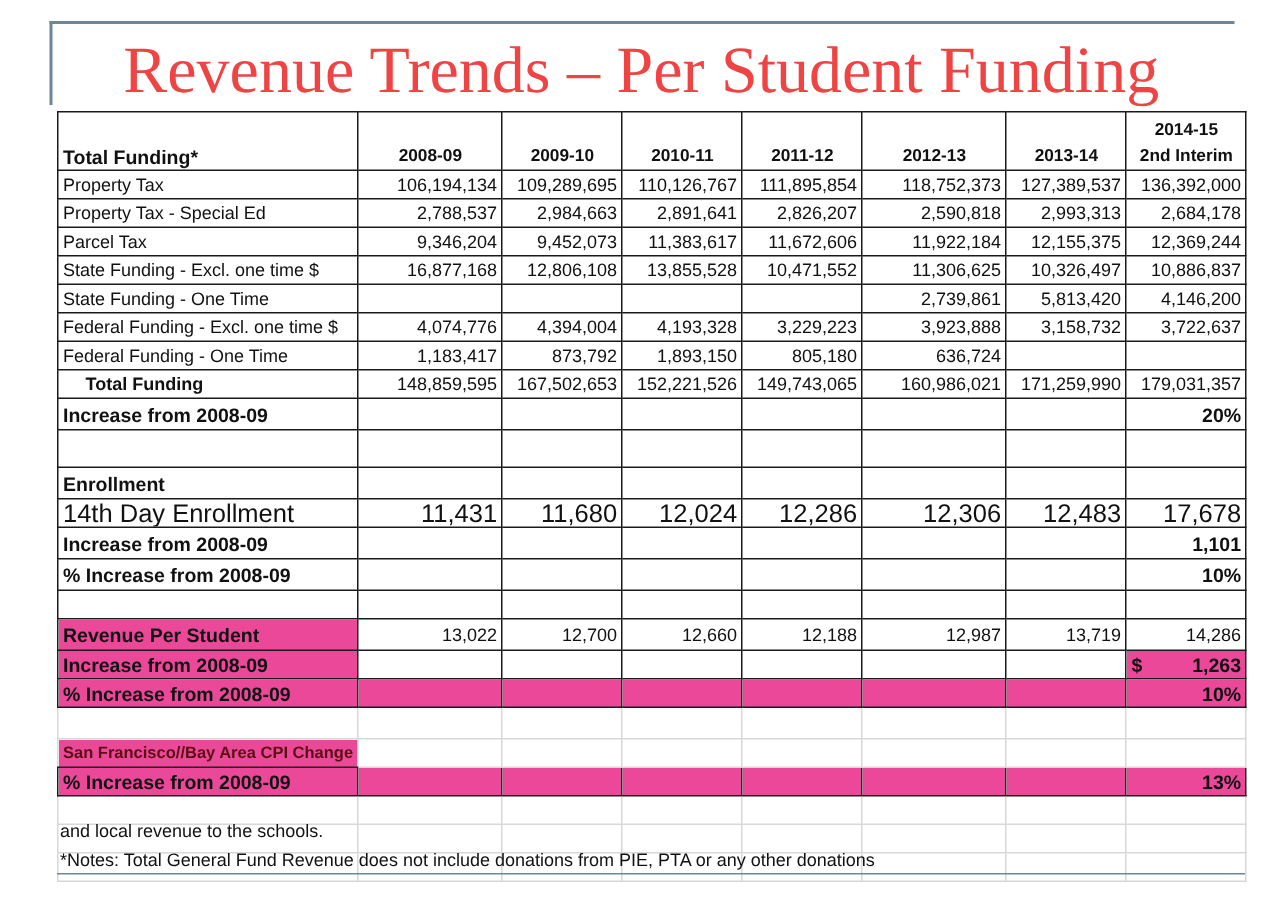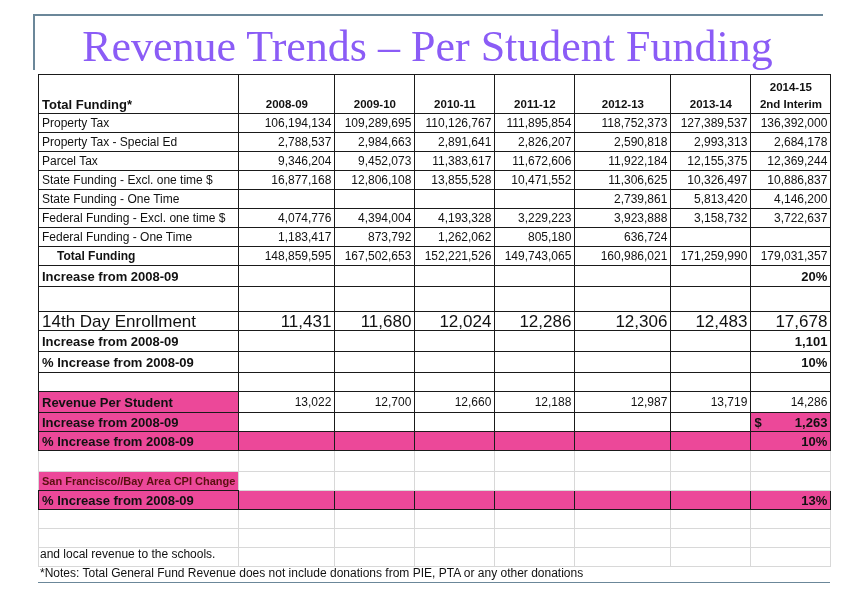--- a/index.html
+++ b/index.html
@@ -1,19 +1,19 @@
 <!DOCTYPE html>
 <html><head>
   <meta charset="utf-8">
   <style>
     html, body { margin: 0; padding: 0; background: #ffffff; }
     body { width: 855px; height: 600px; position: relative; overflow: hidden; font-family: "Liberation Sans", sans-serif; }
     .frame-top { position: absolute; left: 33px; top: 14px; width: 790px; height: 2px; background: #6b8799; }
     .frame-left { position: absolute; left: 33px; top: 14px; width: 2px; height: 56px; background: #6b8799; }
-    .title { position: absolute; left: 0; top: 22px; width: 855px; text-align: center; font-family: "Liberation Serif", serif; font-size: 44px; color: #8b5cf6; letter-spacing: 0px; line-height: 50px; }
+    .title { position: absolute; left: 0; top: 22px; width: 855px; text-align: center; font-family: "Liberation Serif", serif; font-size: 44px; color: #ef4444; letter-spacing: 0px; line-height: 50px; }
     table.sheet { position: absolute; left: 38px; top: 74px; border-collapse: collapse; table-layout: fixed; font-size: 12px; color: #111; }
     table.sheet td { border: 1.5px solid #1a1a1a; padding: 0 3px; height: 18px; line-height: 17px; white-space: nowrap; overflow: hidden; }
     td.num { text-align: right; }
     td.hdr { text-align: center; font-weight: bold; vertical-align: bottom; font-size: 11.5px; }
     td.lbl { text-align: left; }
     .b { font-weight: bold; }
     .big { font-size: 13px; }
     .small { font-size: 17px; }
     .indent { padding-left: 18px !important; }
     tr.tall td { height: 20px; }
@@ -116,21 +116,21 @@
         <td class="num">4,193,328</td>
         <td class="num">3,229,223</td>
         <td class="num">3,923,888</td>
         <td class="num">3,158,732</td>
         <td class="num">3,722,637</td>
       </tr>
       <tr>
         <td class="lbl">Federal Funding - One Time</td>
         <td class="num">1,183,417</td>
         <td class="num">873,792</td>
-        <td class="num">1,262,062</td>
+        <td class="num">1,893,150</td>
         <td class="num">805,180</td>
         <td class="num">636,724</td>
         <td class="num"></td>
         <td class="num"></td>
       </tr>
     </tbody>
   <tbody>
       <tr>
     <td class="lbl b indent">Total Funding</td>
     <td class="num">148,859,595</td>
@@ -147,20 +147,30 @@
         <td></td>
         <td></td>
         <td></td>
         <td></td>
         <td></td>
     <td class="num b big">20%</td>
   </tr>
   <tr class="tall">
     <td style="height:24px"></td>
         <td></td>
+        <td></td>
+        <td></td>
+        <td></td>
+        <td></td>
+        <td></td>
+        <td></td>
+  </tr>
+  <tr class="tall">
+    <td class="lbl b big">Enrollment</td>
+    <td></td>
         <td></td>
         <td></td>
         <td></td>
         <td></td>
         <td></td>
         <td></td>
   </tr>
   <tr>
     <td class="lbl small">14th Day Enrollment</td>
     <td class="num small">11,431</td>

